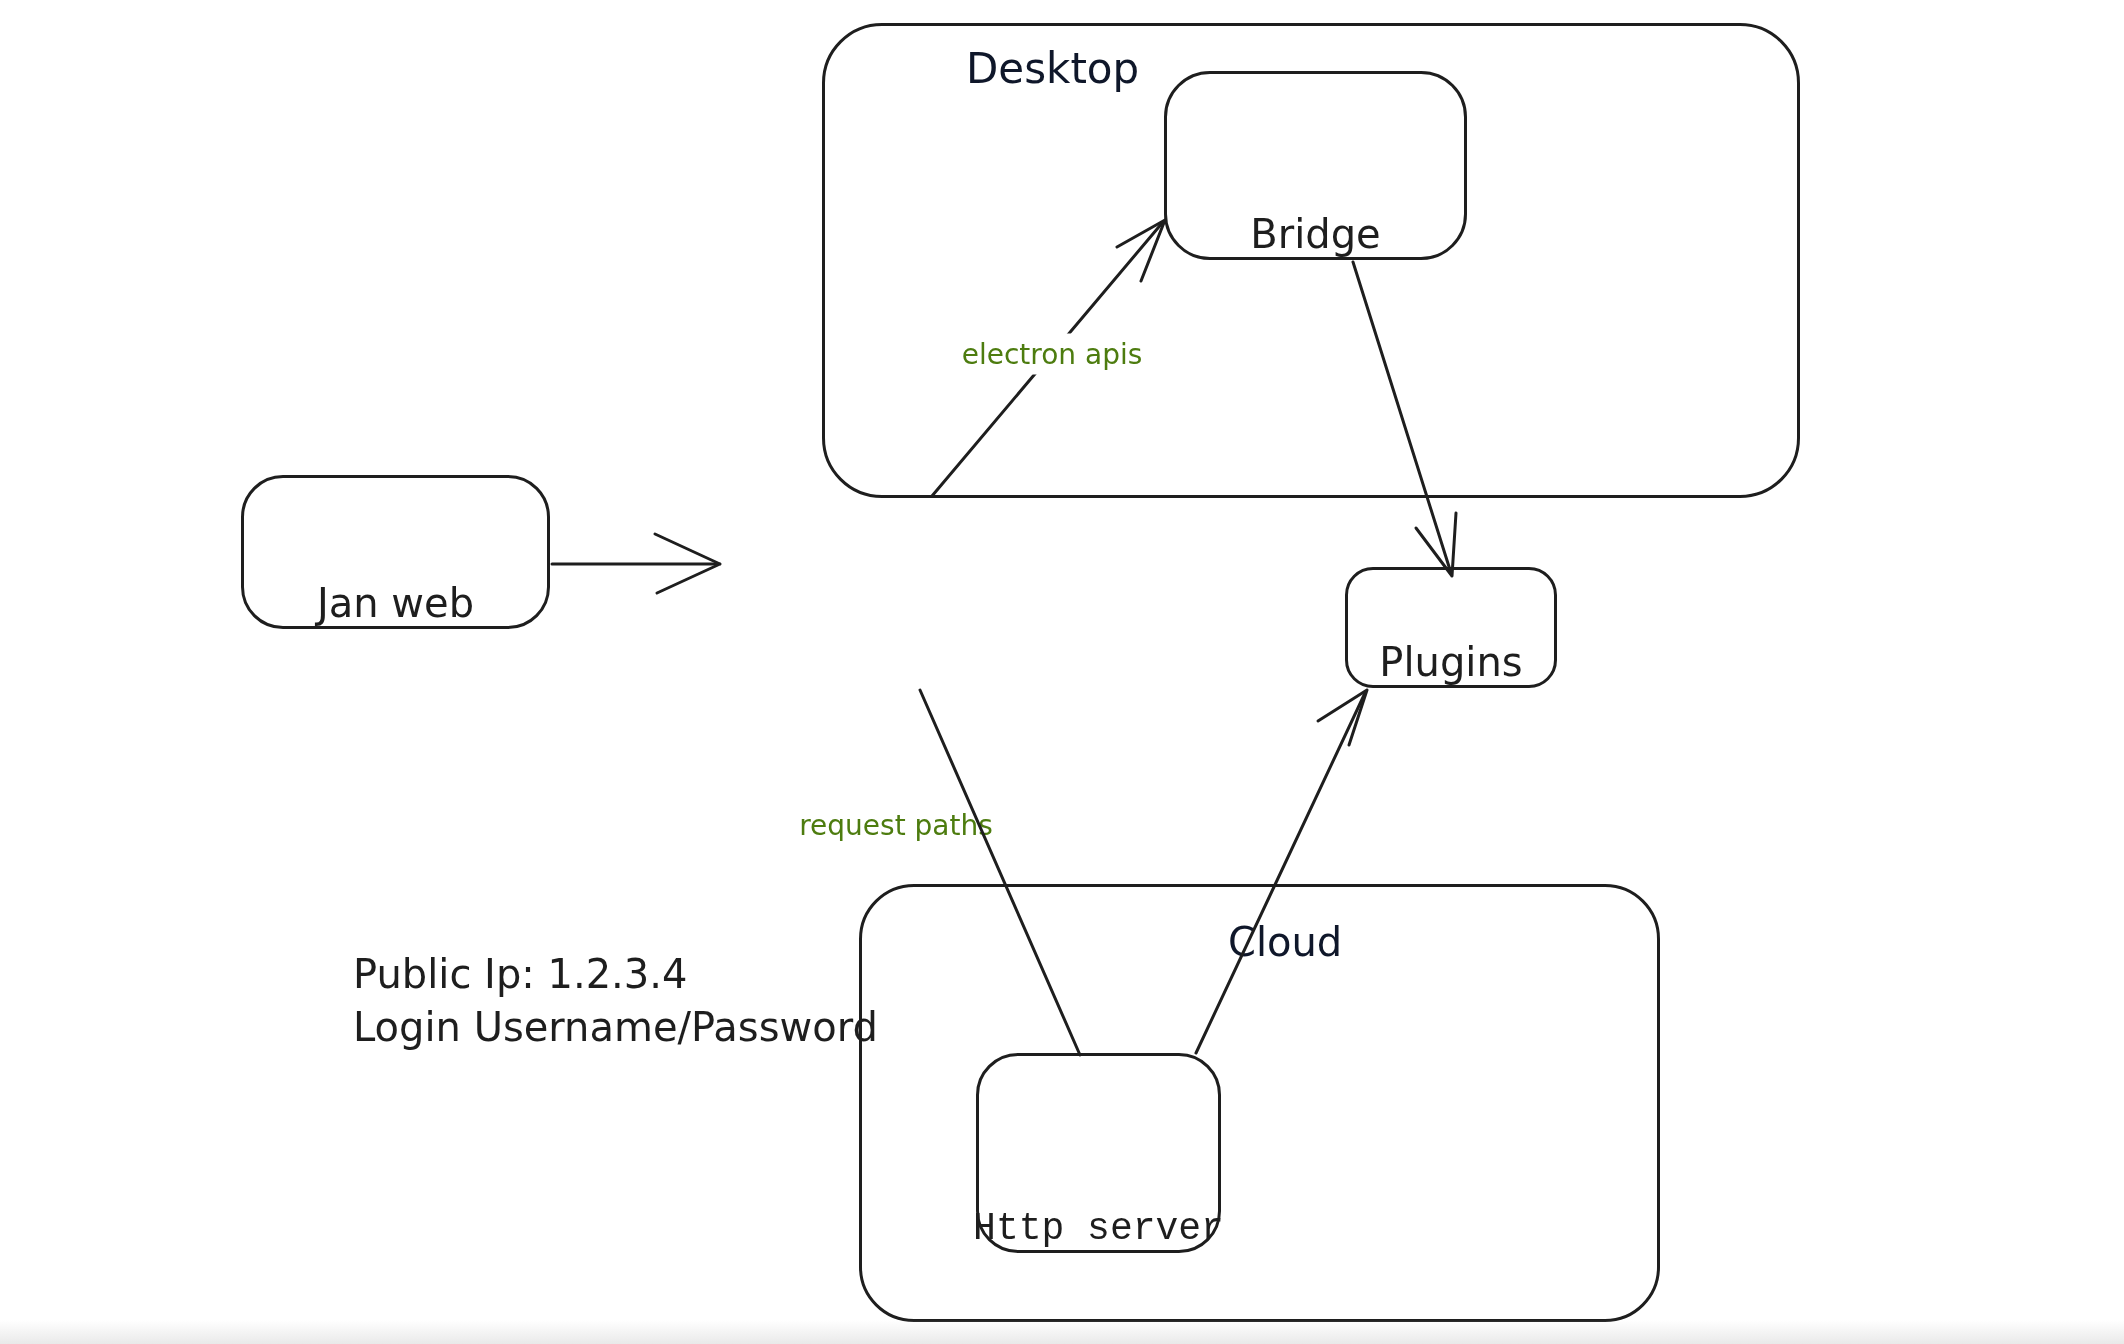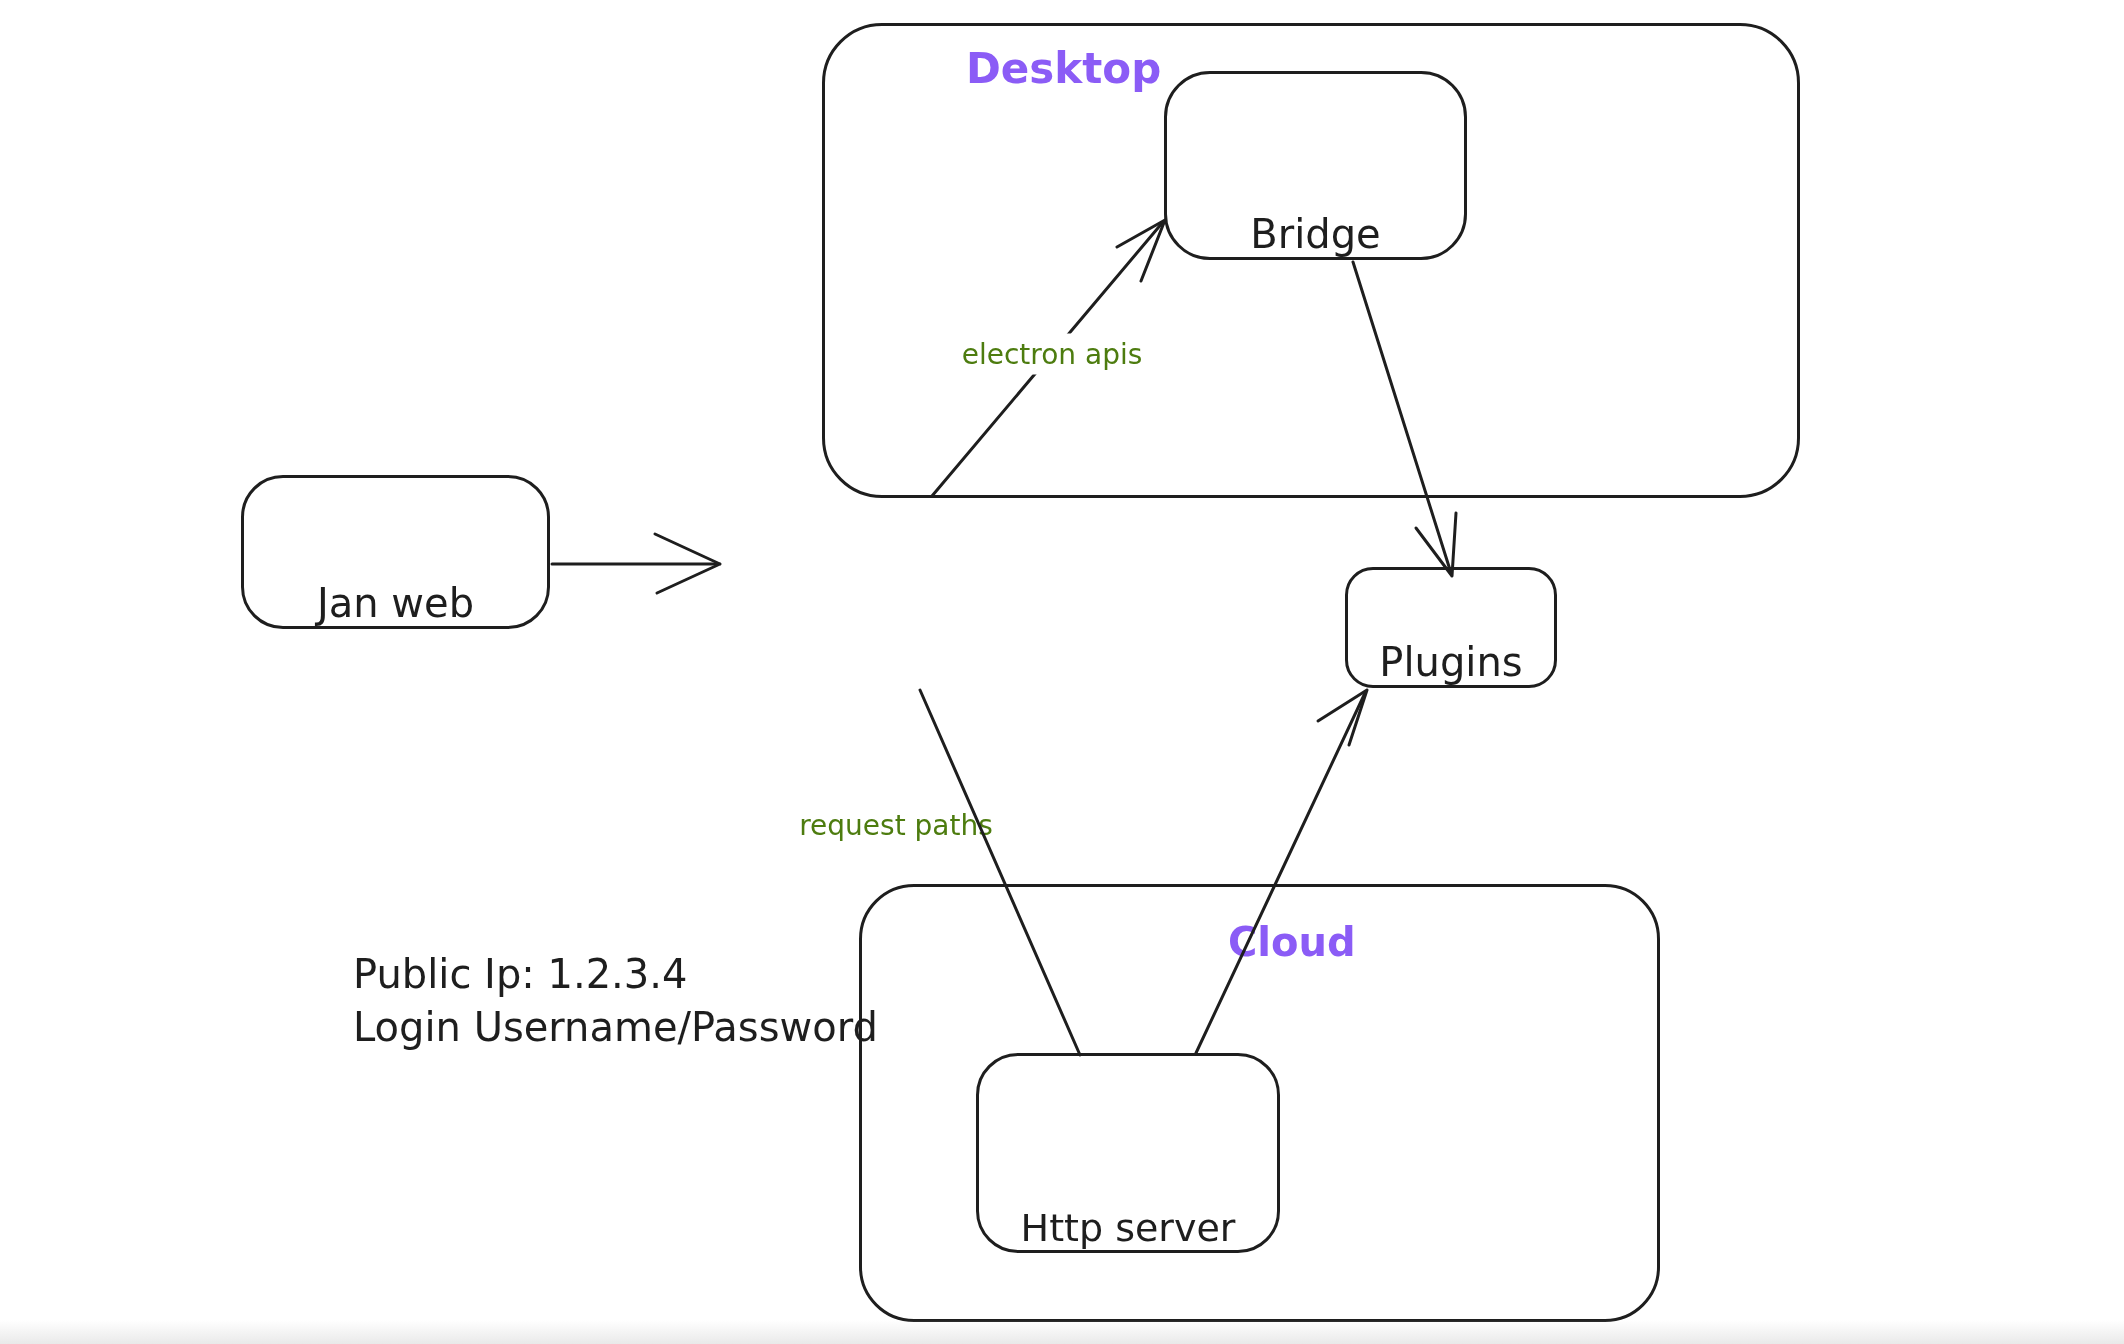--- a/index.html
+++ b/index.html
@@ -27,22 +27,21 @@
     box-sizing: border-box;
   }
   #box-desktop { left: 822px; top: 23px;  width: 978px; height: 475px; }
   #box-cloud   { left: 859px; top: 884px; width: 801px; height: 438px; border-radius: 55px; }
 
   .container-label {
     position: absolute;
     font-size: 42px;
     line-height: 1.1;
     white-space: nowrap;
-    color: #8b5cf6;
-    font-weight: bold;
+    color: #0f172a;
   }
   #label-desktop { left: 966px;  top: 46px; }
   #label-cloud   { left: 1228px; top: 920px; font-size: 40px; text-align: right; }
 
   
   .node {
     position: absolute;
     border: 3px solid #1e1e1e;
     border-radius: 42px;
     background: #ffffff;
@@ -51,21 +50,21 @@
     align-items: flex-end;
     justify-content: center;
     font-size: 40px;
     white-space: nowrap;
     z-index: 2;
   }
   #node-janweb     { left: 241px;  top: 475px;  width: 309px; height: 154px; }
   #node-middleware { left: 721px;  top: 494px;  width: 334px; height: 194px; }
   #node-bridge     { left: 1164px; top: 71px;   width: 303px; height: 189px; border-radius: 46px; }
   #node-plugins    { left: 1345px; top: 567px;  width: 212px; height: 121px; border-radius: 28px; }
-  #node-httpserver { left: 976px;  top: 1053px; width: 304px; height: 200px; font-size: 38px; }
+  #node-httpserver { left: 976px;  top: 1053px; width: 245px; height: 200px; font-size: 38px; font-family: Liberation Mono, monospace; }
 
   
   #edges-svg {
     position: absolute;
     left: 0; top: 0;
     width: 2124px; height: 1344px;
     z-index: 3;
   }
   #edges-svg path {
     stroke: #1e1e1e;

